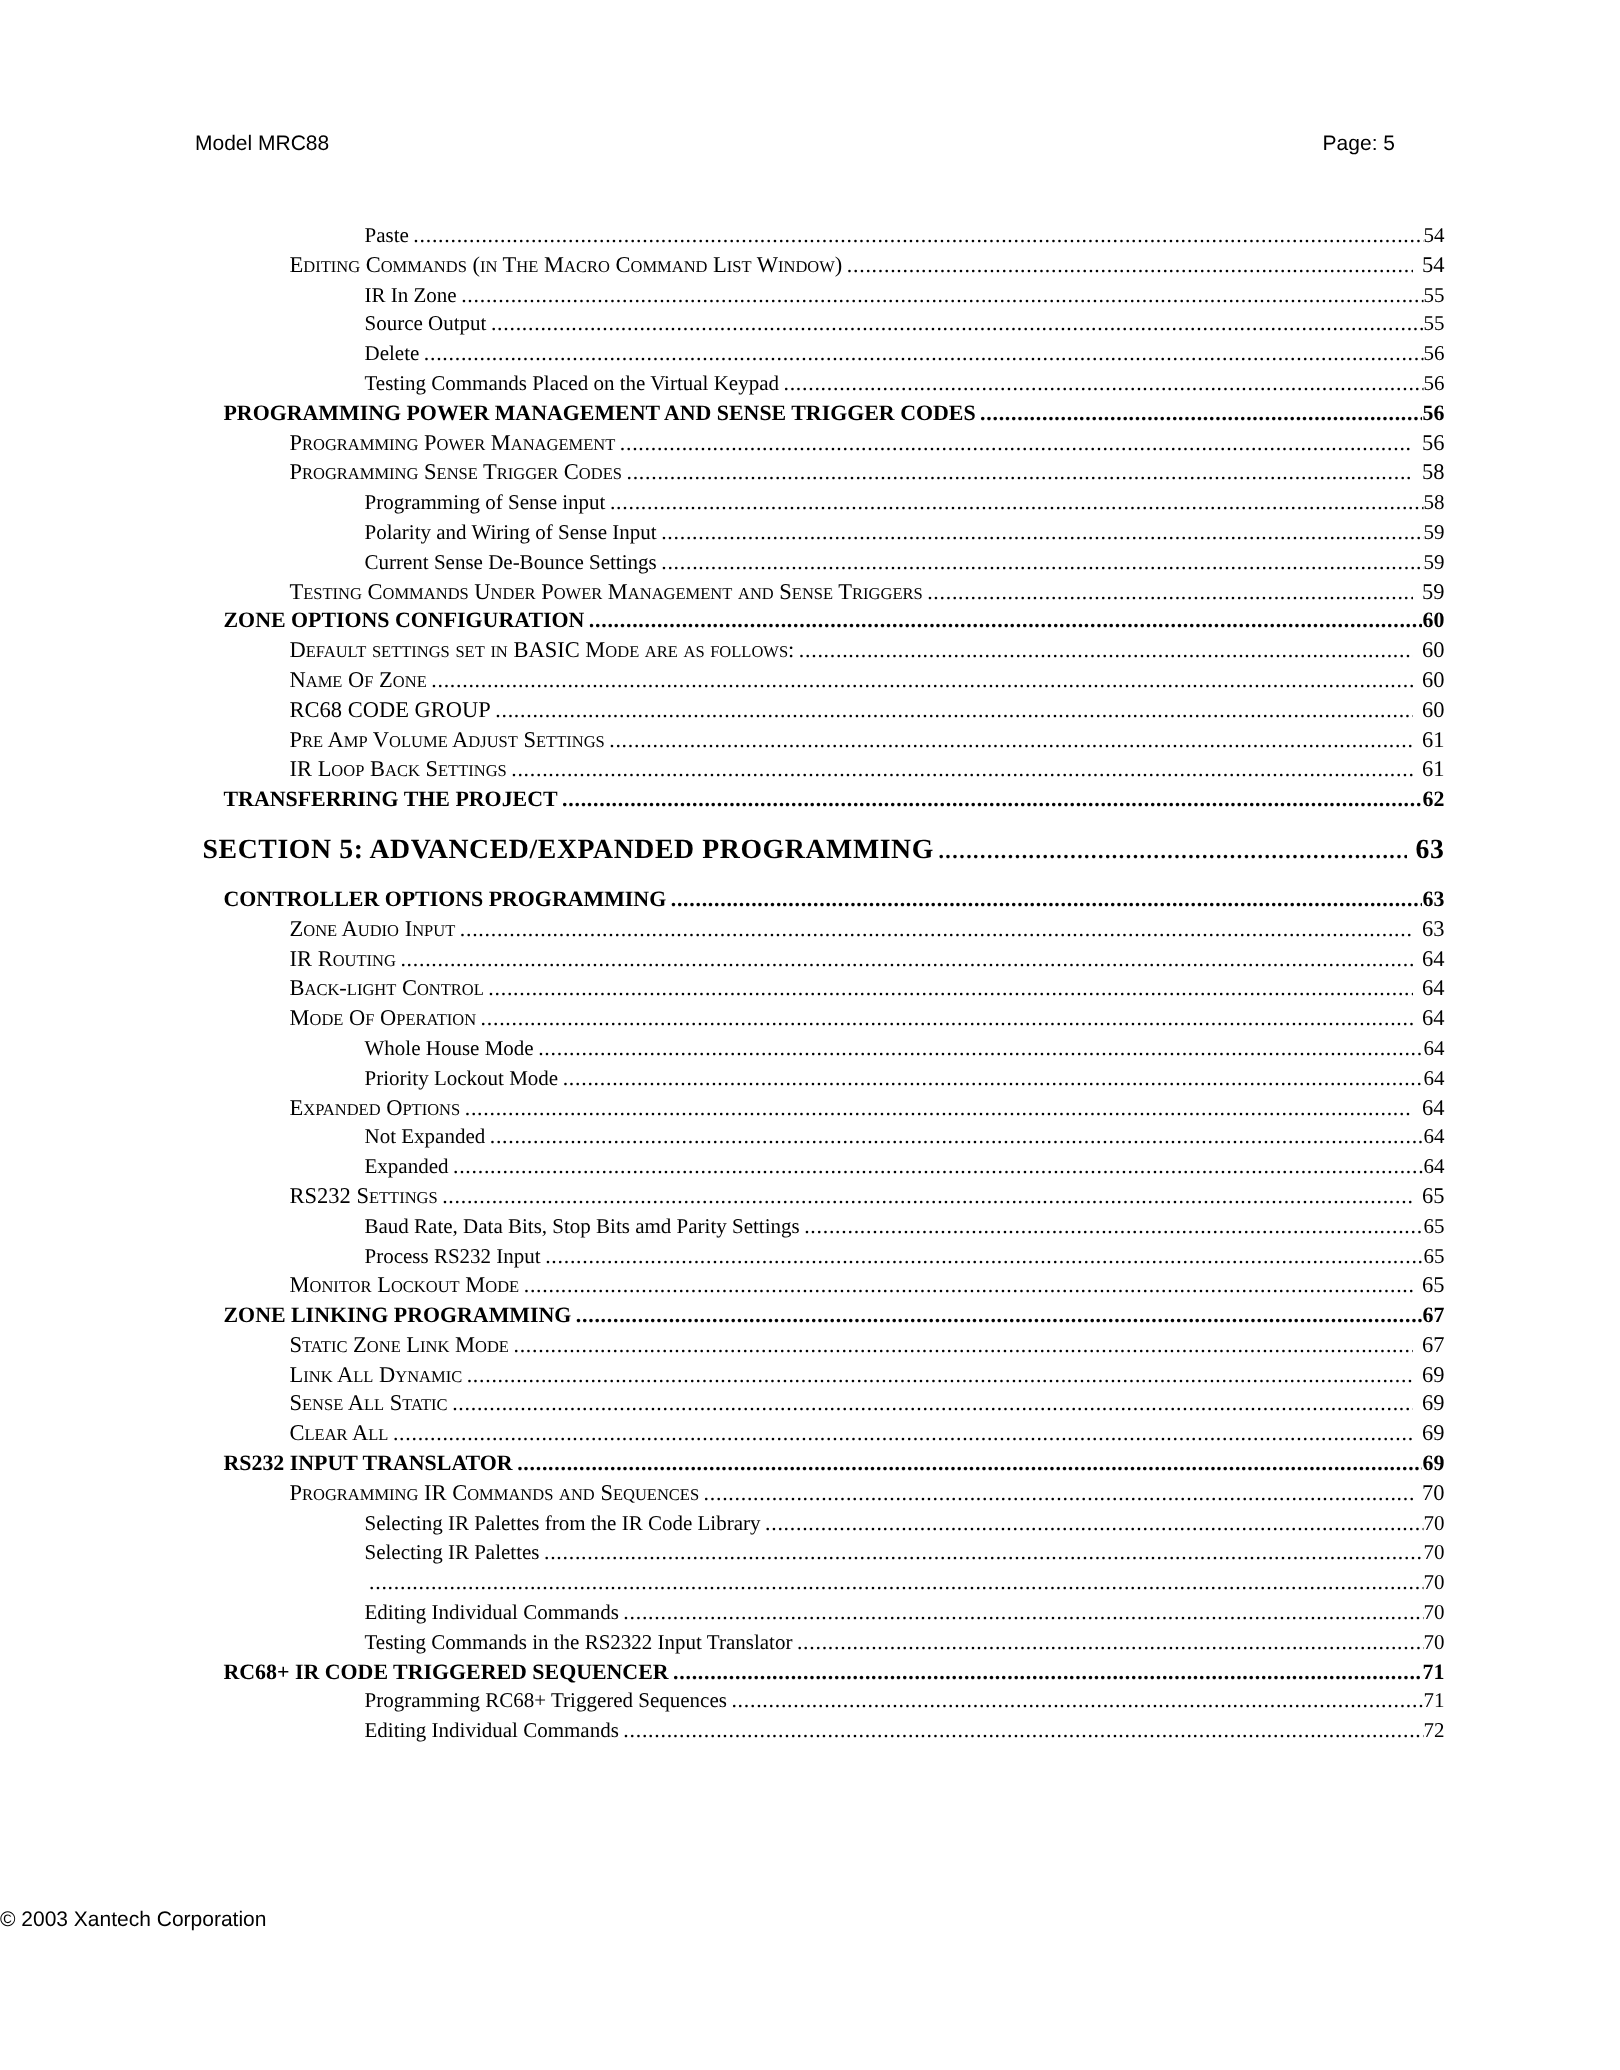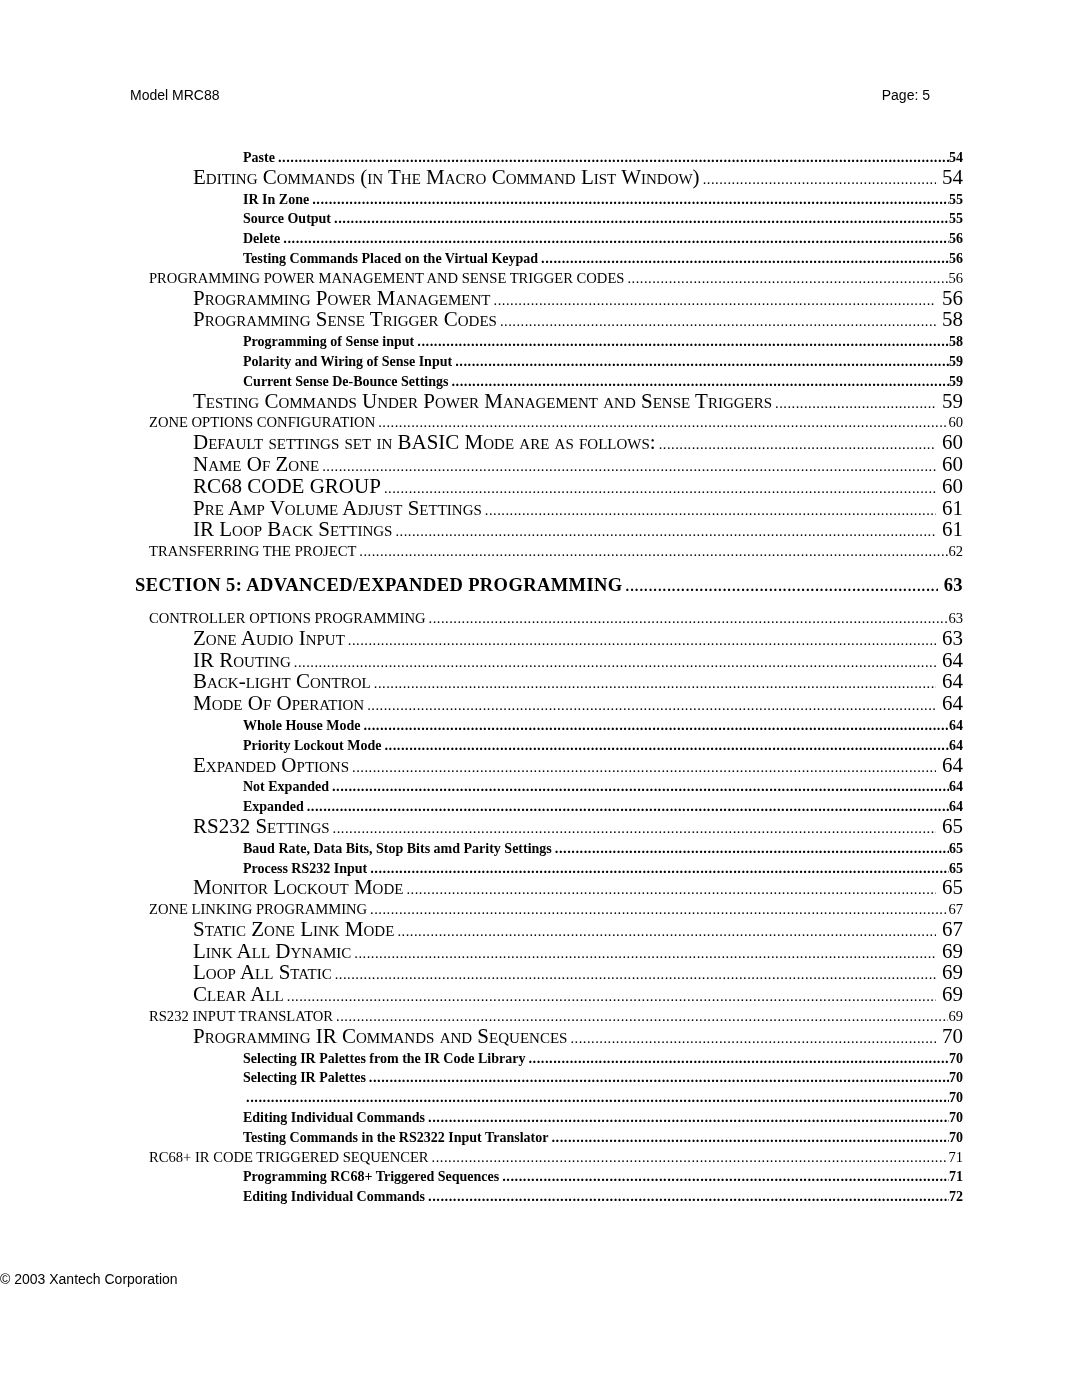--- a/index.html
+++ b/index.html
@@ -54,33 +54,32 @@
   .row .leader::after {
     content: "...................................................................................................................................................................................................................................................................................................................";
     white-space: nowrap;
     font-size: 14.5px;
     letter-spacing: 0.5px;
   }
   .row .page { flex: 0 0 auto; text-align: right; }
 
   .lv1 {
     padding-left: 14px;
-    font-weight: normal;
+    font-weight: bold;
     font-size: 14.6px;
   }
   .lv2 {
     padding-left: 58px;
     font-variant: small-caps;
-    font-size: 21px;
+    font-size: 15px;
   }
   .lv2 .page, .section .page { padding-left: 6px; }
   .lv3 {
     padding-left: 108px;
     font-size: 14px;
-    font-weight: bold;
   }
   .section {
     padding-left: 0;
     font-weight: bold;
     font-size: 18.5px;
     letter-spacing: 0.4px;
     line-height: 24px;
     margin: 11px 0 11px 0;
   }
   .section .leader::after { letter-spacing: 1px; }
@@ -278,21 +277,21 @@
       <span class="label">Static Zone Link Mode</span>
       <span class="leader"></span>
       <span class="page">67</span>
     </div>
     <div class="row lv2">
       <span class="label">Link All Dynamic</span>
       <span class="leader"></span>
       <span class="page">69</span>
     </div>
     <div class="row lv2">
-      <span class="label">Loop All Static</span>
+      <span class="label">Sense All Static</span>
       <span class="leader"></span>
       <span class="page">69</span>
     </div>
     <div class="row lv2">
       <span class="label">Clear All</span>
       <span class="leader"></span>
       <span class="page">69</span>
     </div>
     <div class="row lv1">
       <span class="label">RS232 INPUT TRANSLATOR</span>

